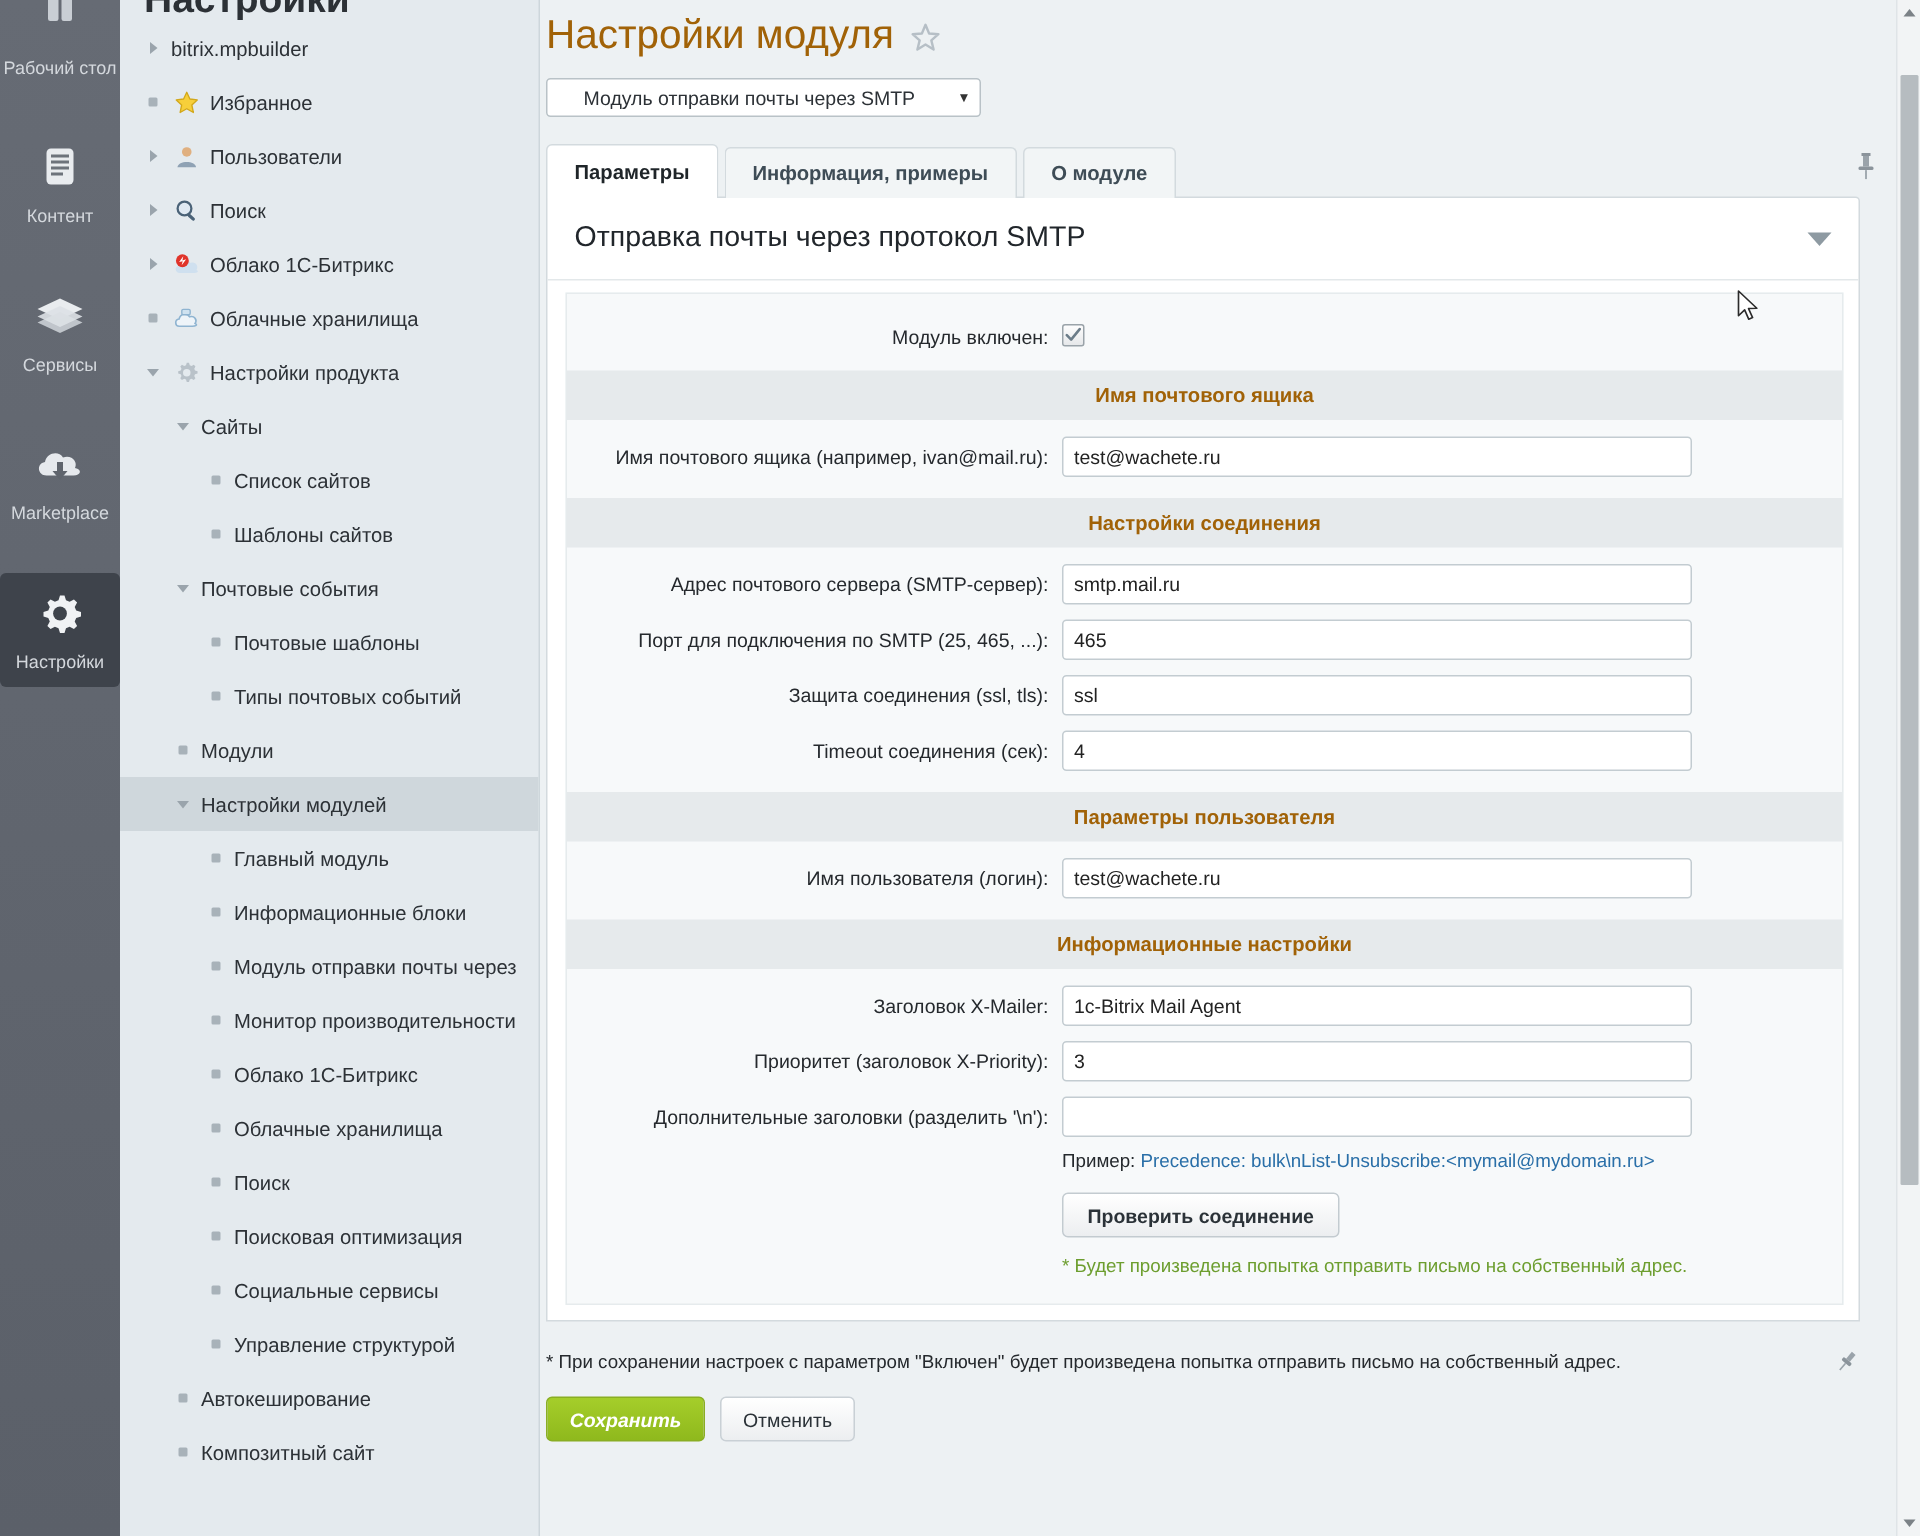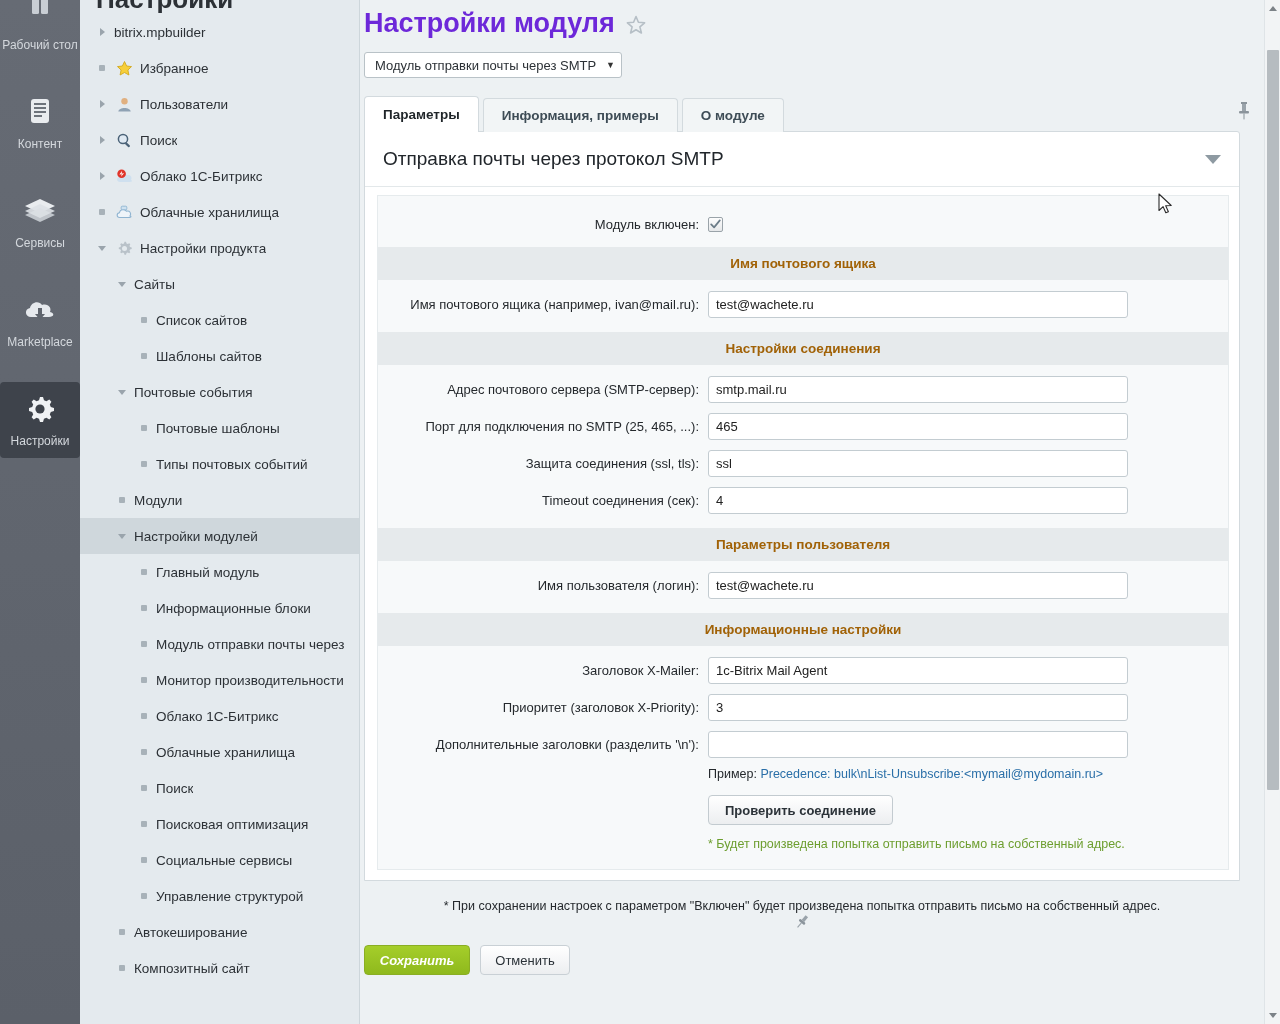--- a/index.html
+++ b/index.html
@@ -86,34 +86,35 @@
     padding: 0 0 0 0;
     overflow: hidden;
   }
   .main-inner { padding: 0 30px 0 0; }
 
   .page-title-row {
     display: flex; align-items: center; gap: 10px;
     padding: 4px 0 0 4px; margin-left: 0;
   }
   h1.page-title {
-    font-size: 27px; font-weight: bold; color: #6d28d9;
+    font-size: 27px; font-weight: normal; color: #a16207;
     margin: 0; padding: 0; line-height: 38px;
   }
   .star-icon { width: 22px; height: 22px; display:inline-block; margin-top:4px; cursor:pointer;}
 
   .module-select {
     margin: 10px 0 0 4px;
     display: inline-flex; align-items: center;
-    height: 26px; padding: 0 6px 0 10px;
+    height: 26px; padding: 0 6px 0 24px;
     background: #fff;
     border: 1px solid #b9c2c7;
     border-radius: 3px;
     font-size: 13px; color: #2c3136;
     cursor: pointer;
+    gap: 18px;
   }
   .module-select .caret { margin-left: 10px; font-size: 9px; color:#333; }
 
   .tabs {
     margin: 18px 0 0 4px;
     display: flex; align-items: flex-end; gap: 4px;
     position: relative; z-index: 3;
   }
   .tab {
     height: 34px; padding: 0 18px;
@@ -218,21 +219,21 @@
 
   .note-green {
     margin-top: 12px;
     font-size: 12.5px; color: #6d9e2f;
   }
 
   .footnote {
     margin: 18px 0 0 4px;
     width: 876px;
     display: flex; align-items: center; justify-content: space-between;
-    font-size: 12.5px; color: #25292d; flex-direction: column;
+    font-size: 12.5px; color: #25292d;
   }
   .pin-bottom { width: 18px; height: 18px; }
 
   .bottom-buttons {
     margin: 14px 0 0 4px;
     display: flex; gap: 10px;
   }
   .btn-save {
     width: 106px; height: 30px;
     background: linear-gradient(180deg,#a5ce2a 0%, #8fb91d 100%);

